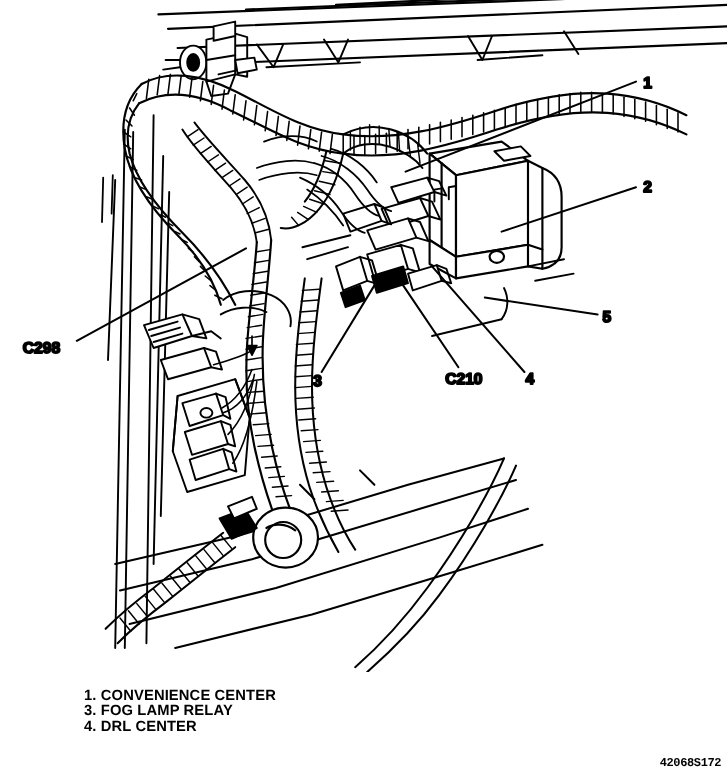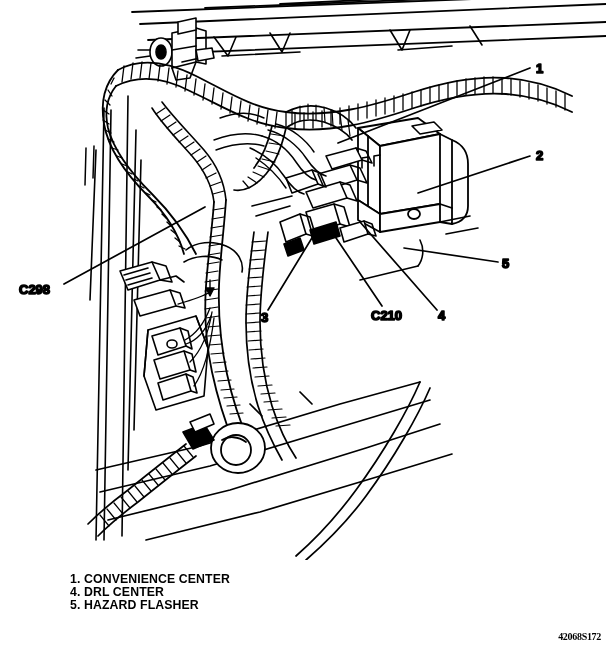--- a/index.html
+++ b/index.html
@@ -54,21 +54,21 @@
   .legend-num {
     display: inline-block;
   }
   .legend-label {
     display: inline-block;
   }
   .doc-code {
     position: absolute;
     right: 5px;
     bottom: 8px;
-    font-family: Liberation Serif, serif;
+    font-family: Liberation Mono, monospace;
     font-weight: bold;
     font-size: 10px;
     letter-spacing: -0.3px;
     color: #000000;
     margin-top: 13px;
   }
 </style>
 </head>
 <body>
 
@@ -534,24 +534,24 @@
       </g>
     </svg>
   </div>
 
   <div class="legend">
     <div class="legend-row">
       <span class="legend-num">1.</span>
       <span class="legend-label">CONVENIENCE CENTER</span>
     </div>
     <div class="legend-row">
+      <span class="legend-num">3.</span>
+      <span class="legend-label">FOG LAMP RELAY</span>
+    </div>
+    <div class="legend-row">
       <span class="legend-num">4.</span>
       <span class="legend-label">DRL CENTER</span>
     </div>
-    <div class="legend-row">
-      <span class="legend-num">5.</span>
-      <span class="legend-label">HAZARD FLASHER</span>
-    </div>
   </div>
 
   <div class="doc-code">42068S172</div>
 
 </div>
 
 </body></html>

